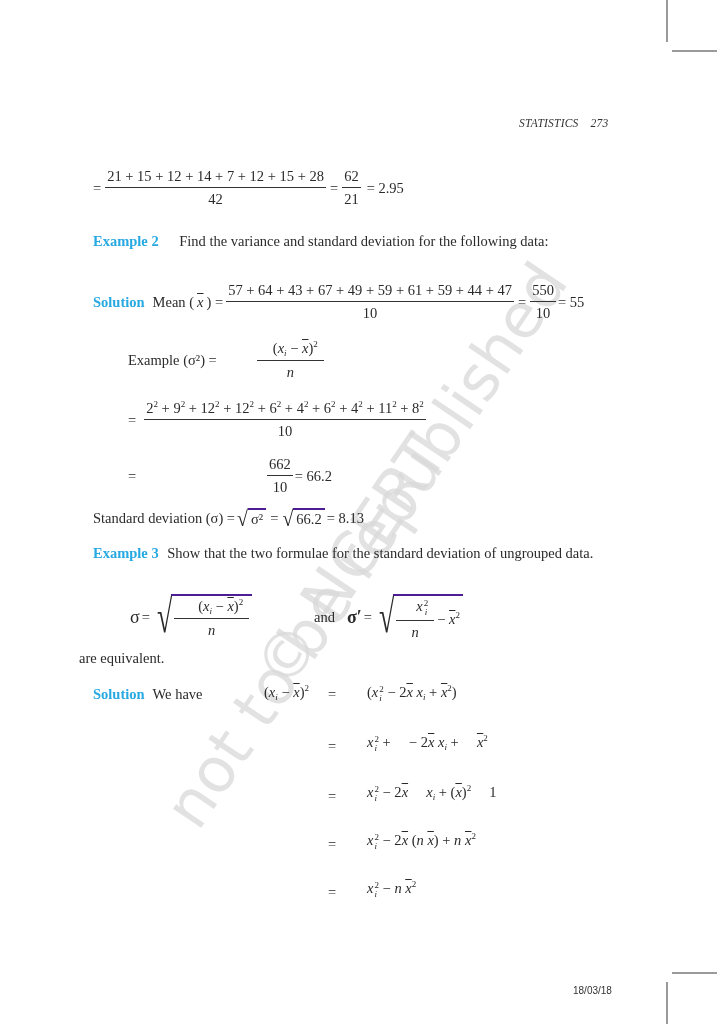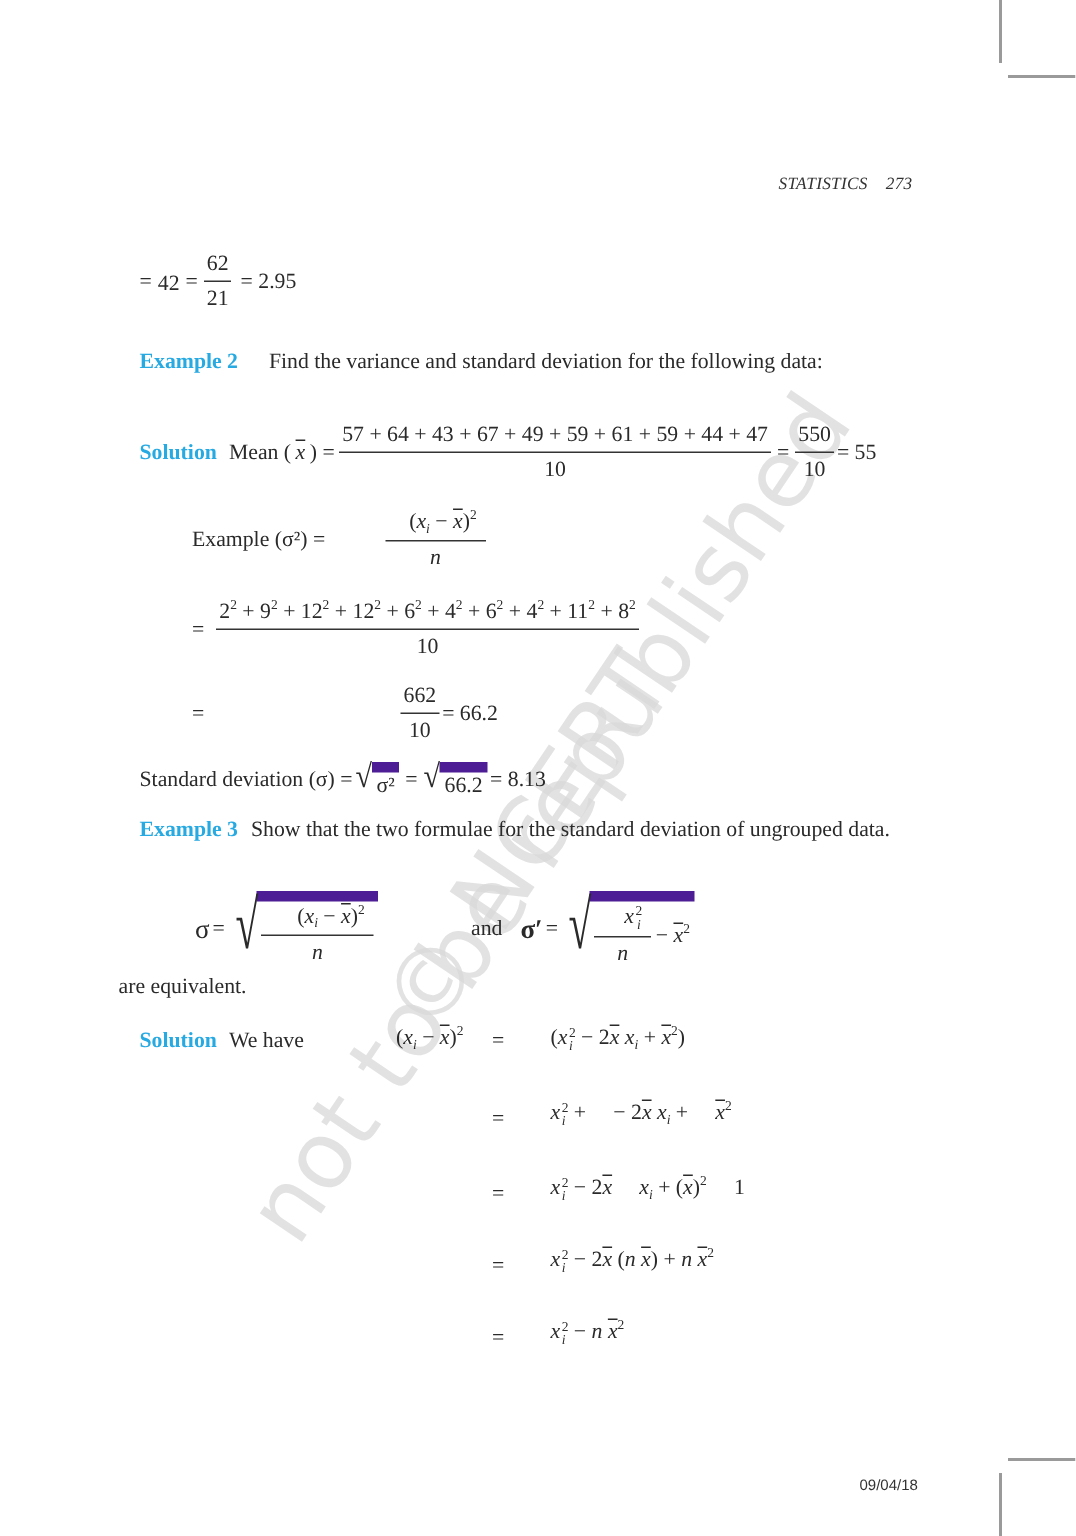--- a/index.html
+++ b/index.html
@@ -16,21 +16,21 @@
   .frac .num { padding: 0 2px 2px; border-bottom: 1px solid #333; white-space: nowrap; }
   .frac .den { padding-top: 3px; white-space: nowrap; }
   .row { position: absolute; display: flex; align-items: center; white-space: nowrap; }
   .eq { margin: 0 4px; }
   i { font-style: italic; }
   sup { font-size: 9px; vertical-align: 6px; line-height: 0; }
   sub { font-size: 9px; vertical-align: -3px; line-height: 0; }
   .ov { text-decoration: overline; }
   .sqrt { display: inline-flex; align-items: stretch; }
   .sqrt .rad { font-size: 20px; line-height: 1; transform: scaleY(1.1); }
-  .sqrt .body { border-top: 7px solid #4c1d95; padding: 1px 3px 0; text-align: center; }
+  .sqrt .body { border-top: 2px solid #4c1d95; padding: 1px 3px 0; text-align: center; }
   .bigsqrt .rad { font-size: 46px; font-weight: 100; transform: scaleX(0.6); margin-right: -6px; }
   .watermark { position: absolute; left: 120px; top: 330px; width: 540px; height: 520px; pointer-events: none; }
   .watermark span { position: absolute; font-family: "DejaVu Sans", "Liberation Sans", sans-serif; color: #d9d9d9; font-size: 62px; transform-origin: 0 0; white-space: nowrap; opacity: 0.75; }
   .stack { display: inline-flex; flex-direction: column; line-height: 1; vertical-align: middle; margin-left: 1px; }
   .stack .s1 { font-size: 9px; }
   .stack .s2 { font-size: 9px; font-style: italic; }
 </style>
 </head>
 <body>
 
@@ -44,20 +44,21 @@
   <span style="left:30px; top:470px; transform: rotate(-56deg);">not to be republished</span>
 </div>
 
 <div class="running-head">
   <span>STATISTICS</span><span class="pg">273</span>
 </div>
 
 <div class="row" style="left:93px; top:168px;">
   <span class="eq" style="margin-left:0">=</span>
   <span class="frac">
+    <span class="num">21 + 15 + 12 + 14 + 7 + 12 + 15 + 28</span>
     <span class="den">42</span>
   </span>
   <span class="eq">=</span>
   <span class="frac">
     <span class="num">62</span>
     <span class="den">21</span>
   </span>
   <span style="margin-left:6px">= 2.95</span>
 </div>
 
@@ -200,13 +201,13 @@
       <span class="s1">2</span>
       <span class="s2">i</span>
     </span> − 2<i class="ov">x</i> (<i>n</i> <i class="ov">x</i>) + <i>n</i> <i class="ov">x</i><sup>2</sup></div>
 
 <div class="abs" style="left:328px; top:884px;">=</div>
 <div class="abs" style="left:367px; top:880px;"><i>x</i><span class="stack">
       <span class="s1">2</span>
       <span class="s2">i</span>
     </span> − <i>n</i> <i class="ov">x</i><sup>2</sup></div>
 
-<div class="footer-date">09/04/18</div>
+<div class="footer-date">18/03/18</div>
 
 </body></html>

